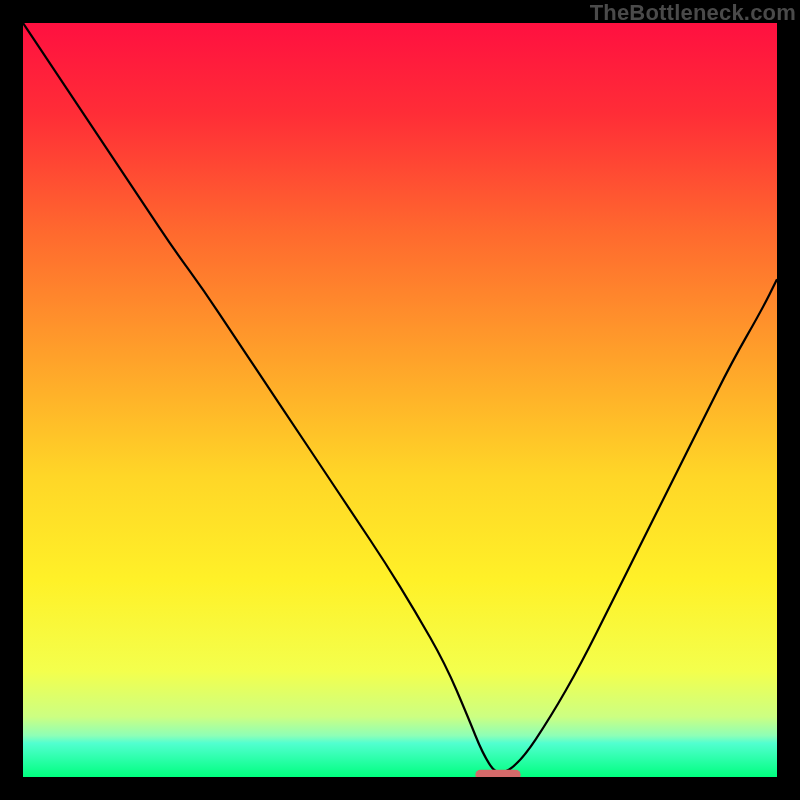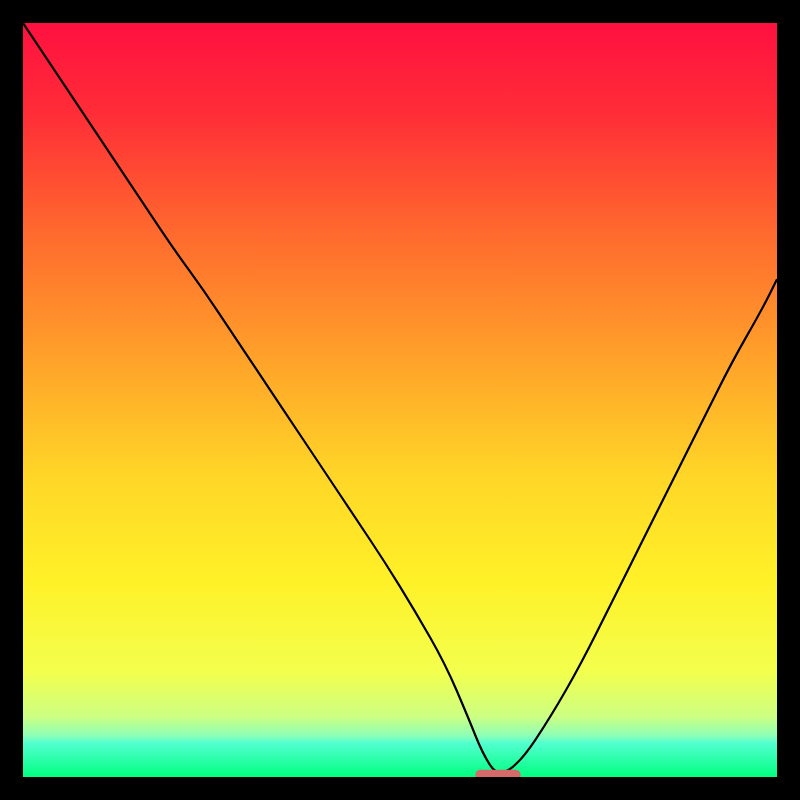--- a/index.html
+++ b/index.html
@@ -57,13 +57,14 @@
             <stop offset="95.5%" stop-color="#52ffd0"></stop>
             <stop offset="100%" stop-color="#00ff7f"></stop>
           </linearGradient>
       </defs>
       <rect id="bg-rect" x="0" y="0" width="754" height="754" fill="url(#bg-grad)"></rect>
       <path id="curve-path" fill="none" stroke="#000000" stroke-width="2.2" d="M 0 0 Q 0 0 15.08 22.620000000000005 Q 30.16 45.24000000000001 45.24 67.86000000000001 Q 60.32 90.48000000000002 75.39999999999999 113.10000000000002 Q 90.47999999999999 135.72000000000003 105.56 158.34000000000003 Q 120.64 180.96000000000004 135.72 203.58000000000004 Q 150.8 226.20000000000005 165.88 246.935 Q 180.95999999999998 267.66999999999996 196.04000000000002 290.28999999999996 Q 211.12000000000003 312.91 226.20000000000002 335.53 Q 241.28 358.15 256.36 380.77 Q 271.44 403.39 286.52 426.01 Q 301.6 448.63 316.68 471.25 Q 331.76 493.87 346.84 516.49 Q 361.91999999999996 539.11 377 563.615 Q 392.08000000000004 588.12 407.1600000000001 614.51 Q 422.24000000000007 640.9 433.55 667.29 Q 444.85999999999996 693.68 452.4 712.53 Q 459.94 731.38 467.48 742.69 Q 475.02 754 486.33000000000004 746.46 Q 497.64000000000004 738.92 512.72 716.3 Q 527.8 693.68 542.88 667.29 Q 557.96 640.9 573.04 610.74 Q 588.12 580.5799999999999 603.2 550.42 Q 618.28 520.26 633.3599999999999 490.1 Q 648.4399999999999 459.94 663.52 429.78 Q 678.6 399.62 693.6800000000001 369.46 Q 708.76 339.29999999999995 723.8399999999999 312.90999999999997 Q 738.92 286.52 746.46 271.43999999999994 T 754 256.35999999999996"></path>
       <rect id="marker-rect" rx="5" ry="5" height="10" fill="#d46a6a" x="452.4" width="45.240000000000066" y="746.738"></rect>
     </svg>
   </div>
 
+  <div class="watermark">TheBottleneck.com</div>
 </div>
 
 </body></html>

